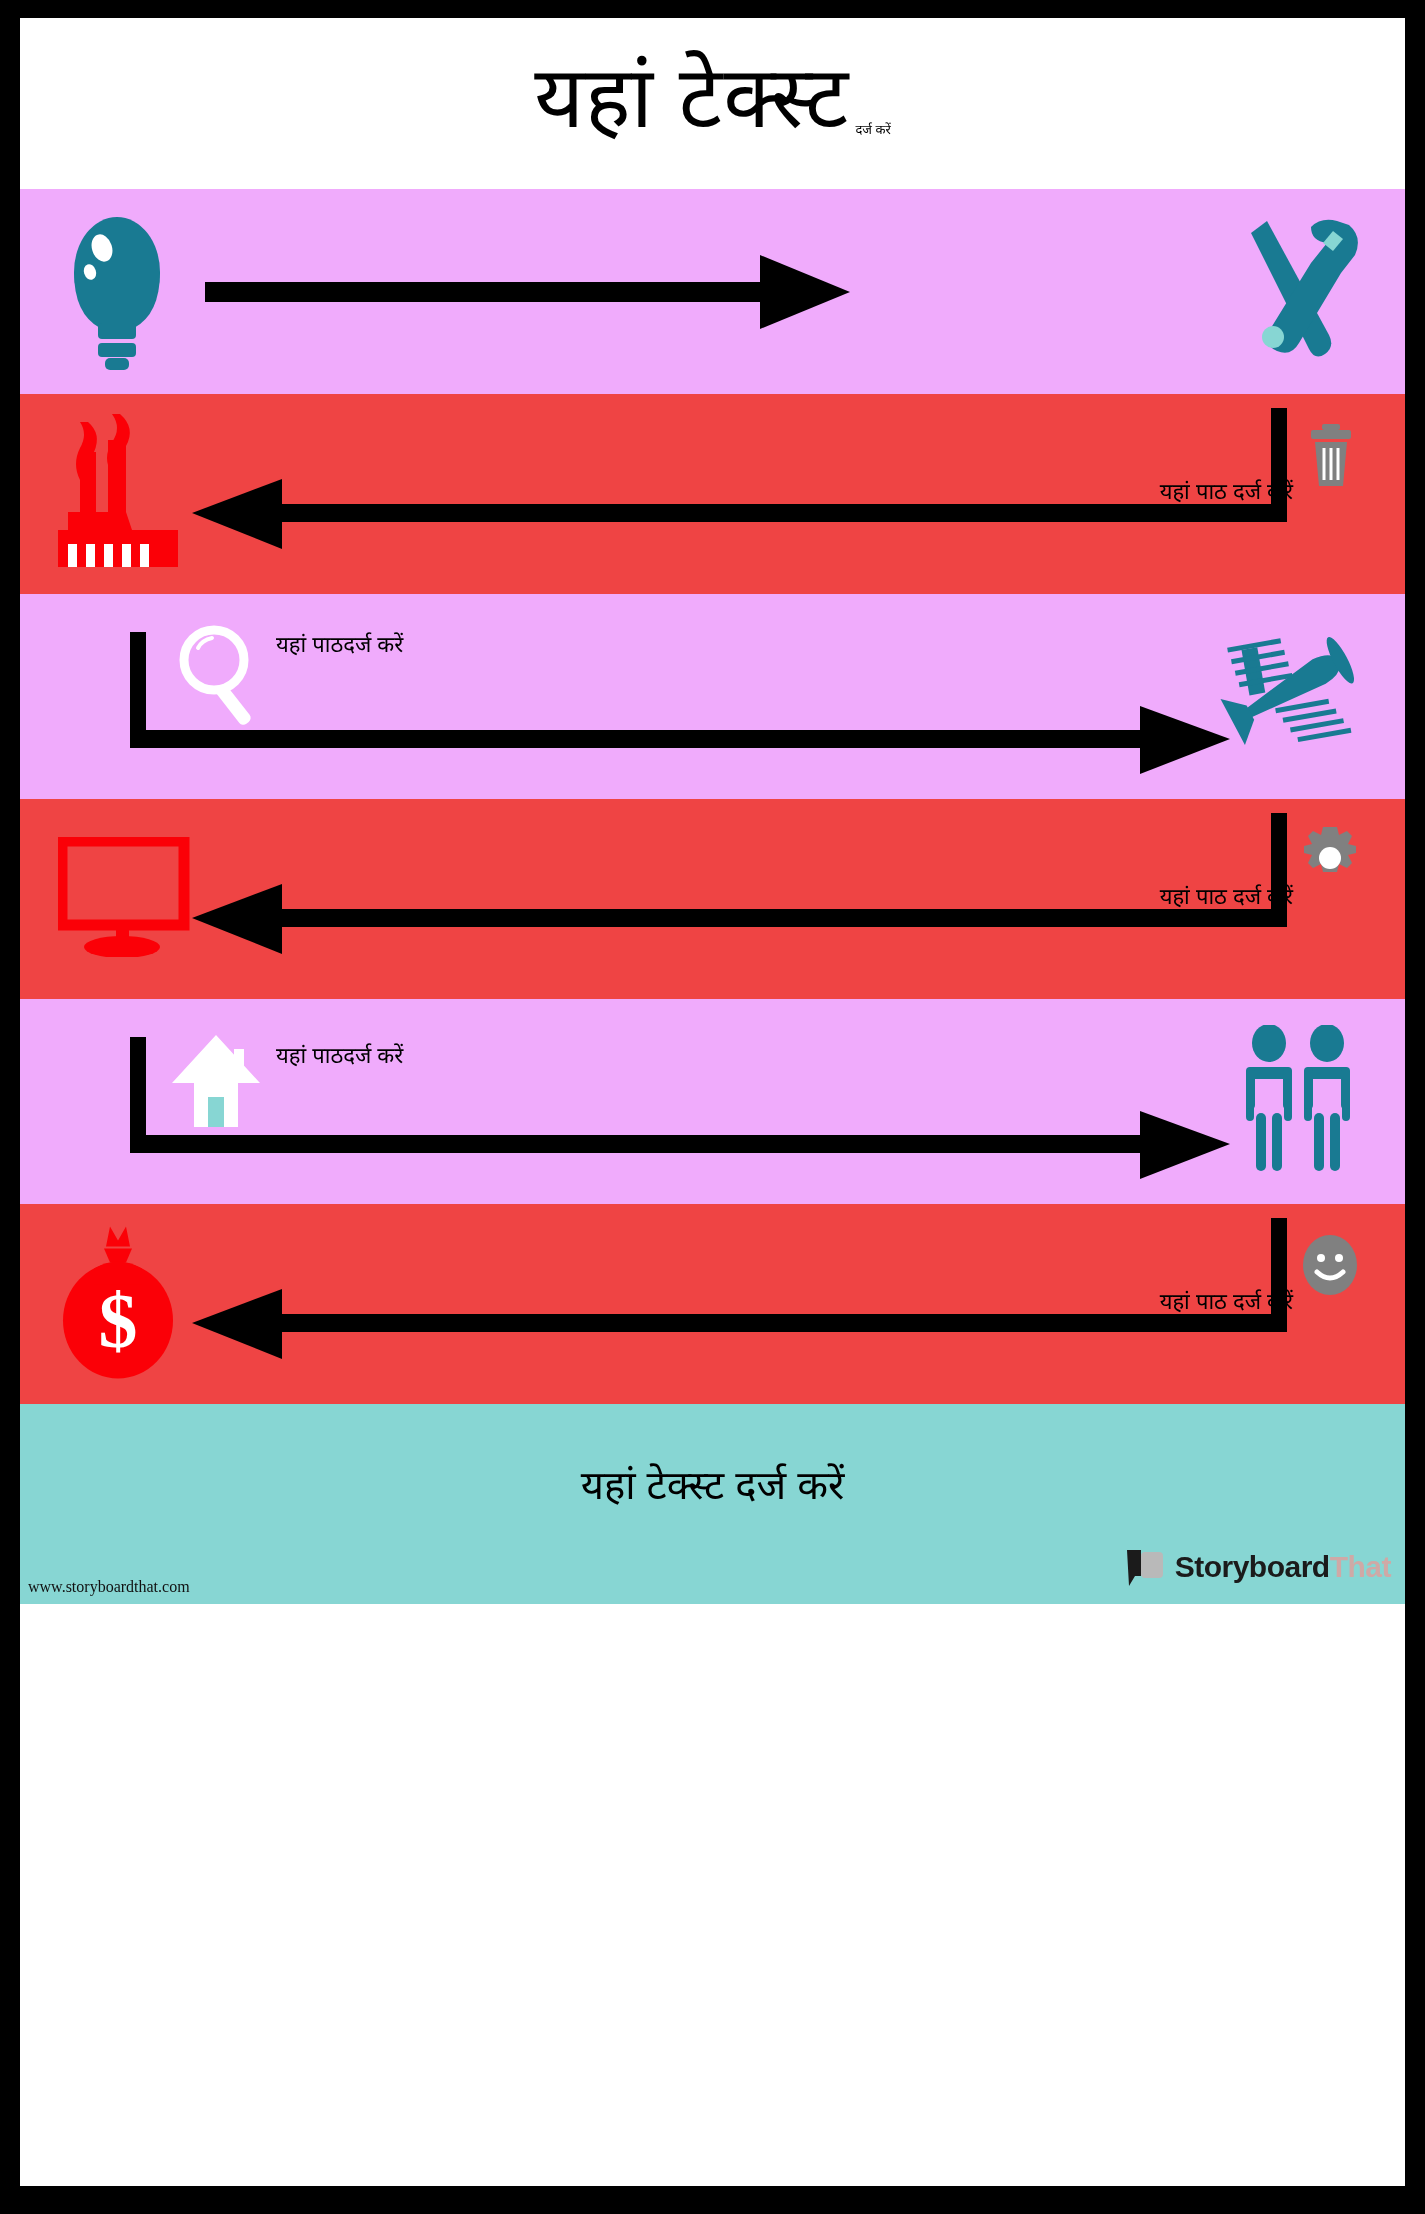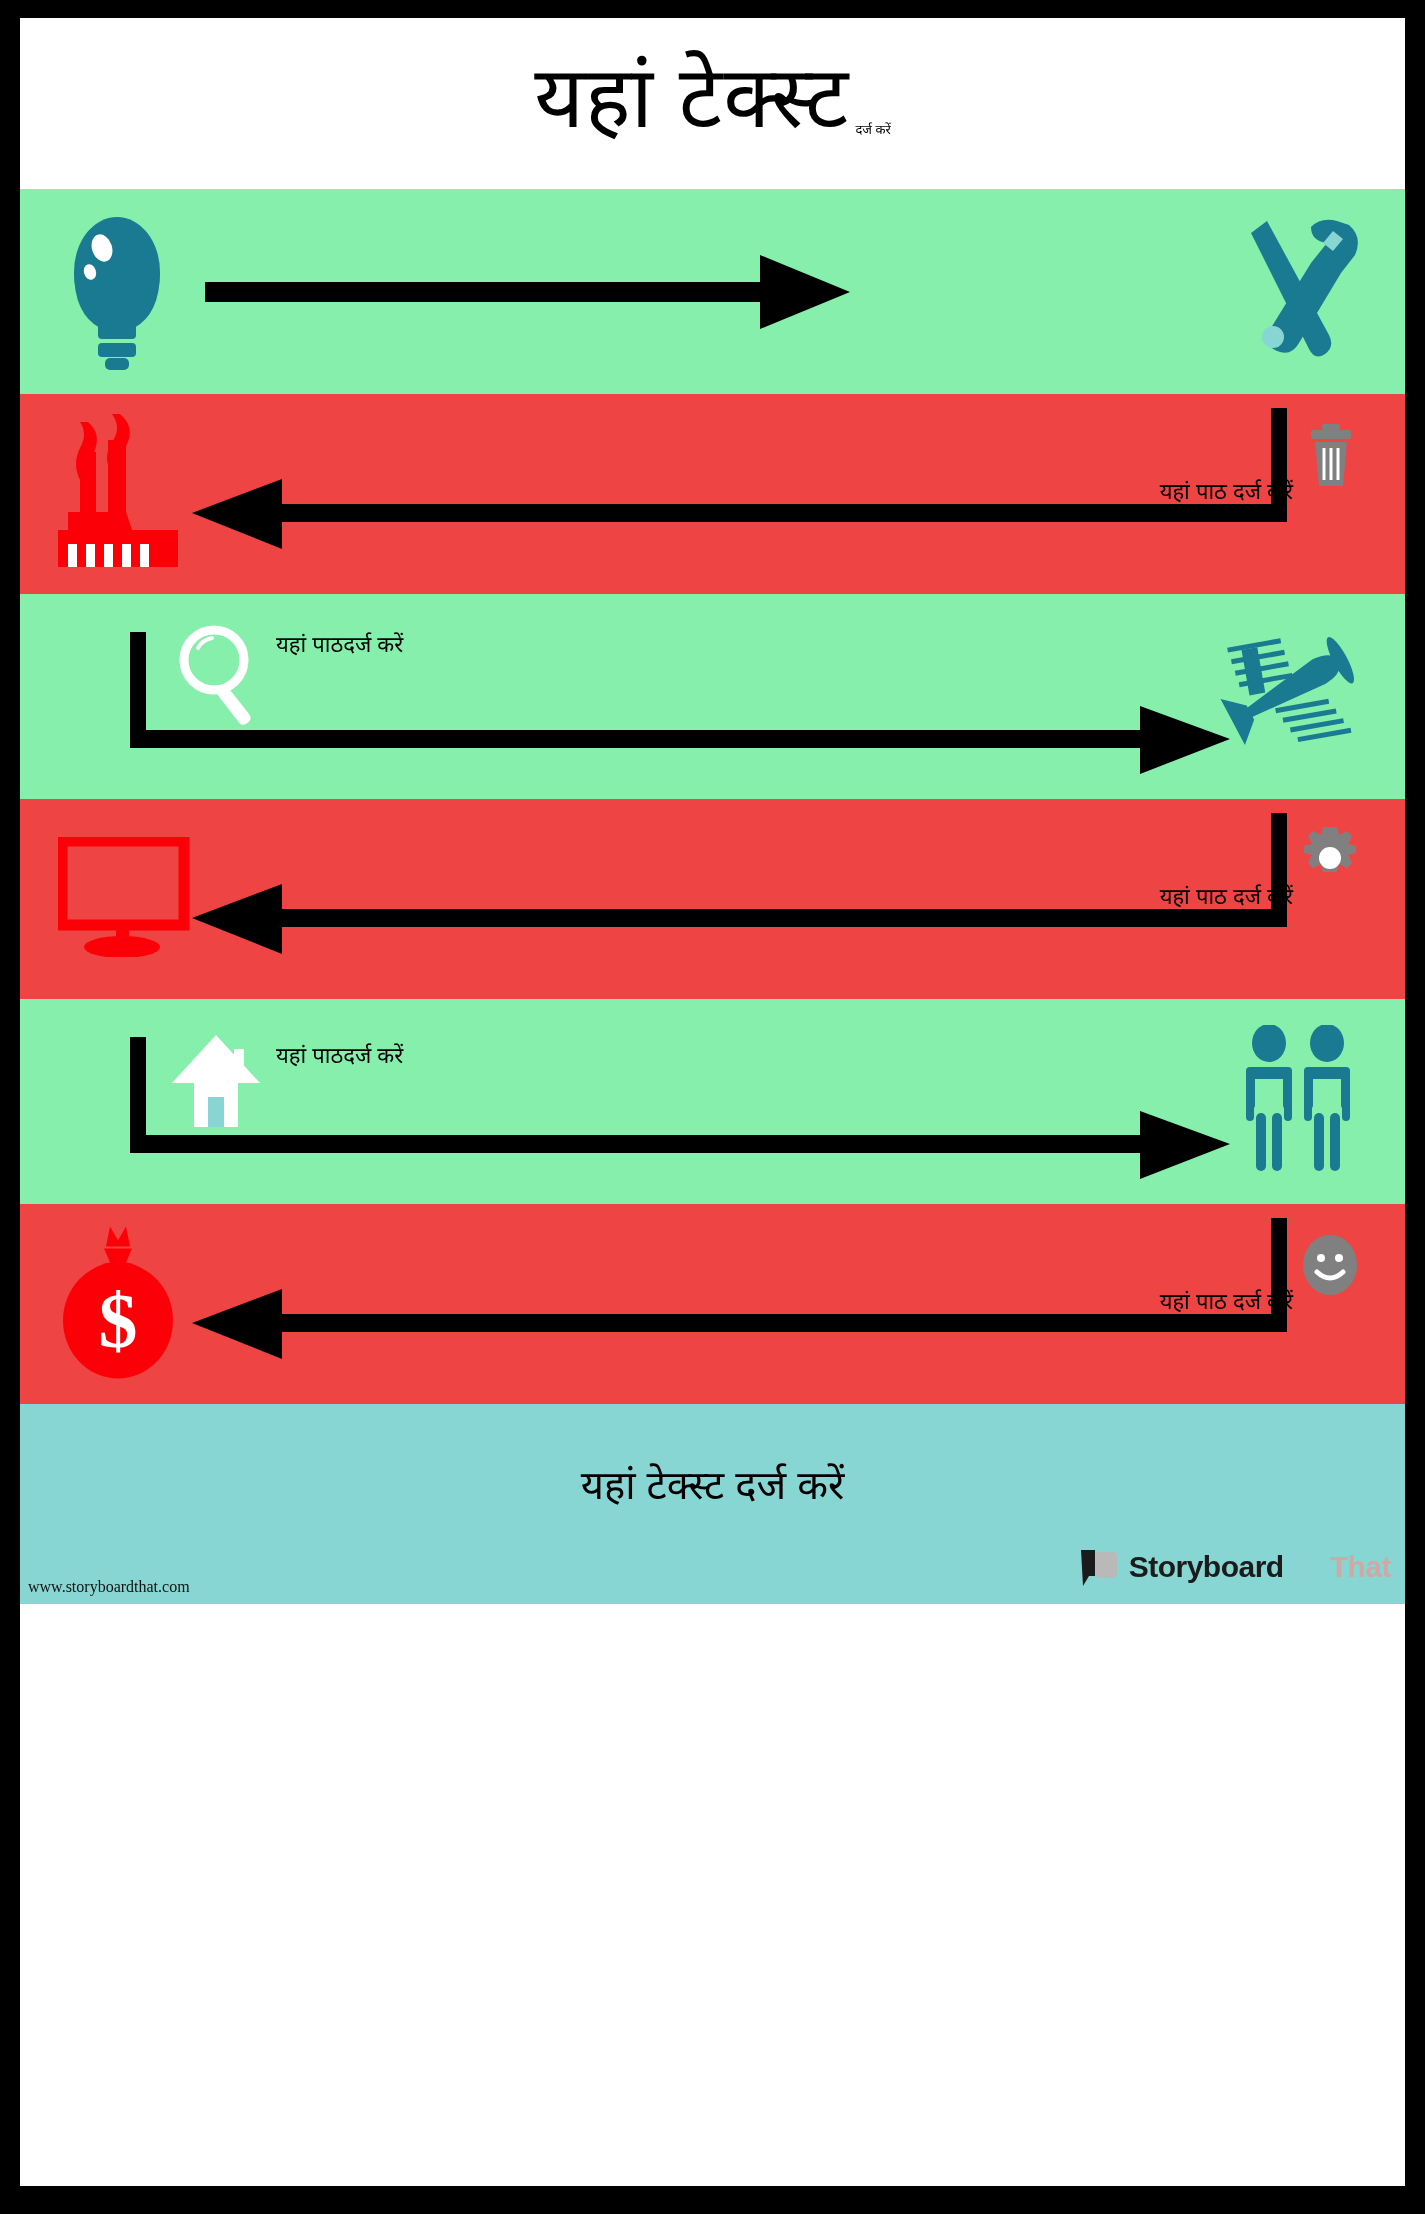--- a/index.html
+++ b/index.html
@@ -38,21 +38,21 @@
     font-size:13px;color:#000;vertical-align:bottom;
     padding-left:6px;
     position:relative;top:-2px;
   }
 
   
   .row{
     position:absolute;left:0;width:100%;
     overflow:hidden;
   }
-  .row.teal{background:#86efac;}
+  .row.teal{background:#f0abfc;}
   .row.white{background:#ef4444;}
 
   .row1{top:171px;height:205px;}
   .row2{top:376px;height:200px;}
   .row3{top:576px;height:205px;}
   .row4{top:781px;height:200px;}
   .row5{top:981px;height:205px;}
   .row6{top:1186px;height:200px;}
   .footer-band{top:1386px;height:200px;background:#87d6d3;}
 
@@ -88,21 +88,21 @@
   .logo{
     position:absolute;right:14px;bottom:16px;
     display:flex;align-items:center;gap:8px;
   }
   .logo-mark{width:42px;height:42px;position:relative;}
   .logo-word{
     font-size:30px;font-weight:bold;color:#1b1b1b;
     font-family:"Liberation Sans",sans-serif;
     letter-spacing:-0.5px;
   }
-  .logo-word .that{color:#cfa9a6;margin-left:46px;}
+  .logo-word .that{color:#cfa9a6;}
 </style>
 </head>
 <body>
 
 <div class="poster">
   <div class="canvas">
 
     <div class="title-band">
       <div class="title-wrap">
         <span class="title-main">यहां टेक्स्ट</span><span class="title-sub">दर्ज करें</span>

